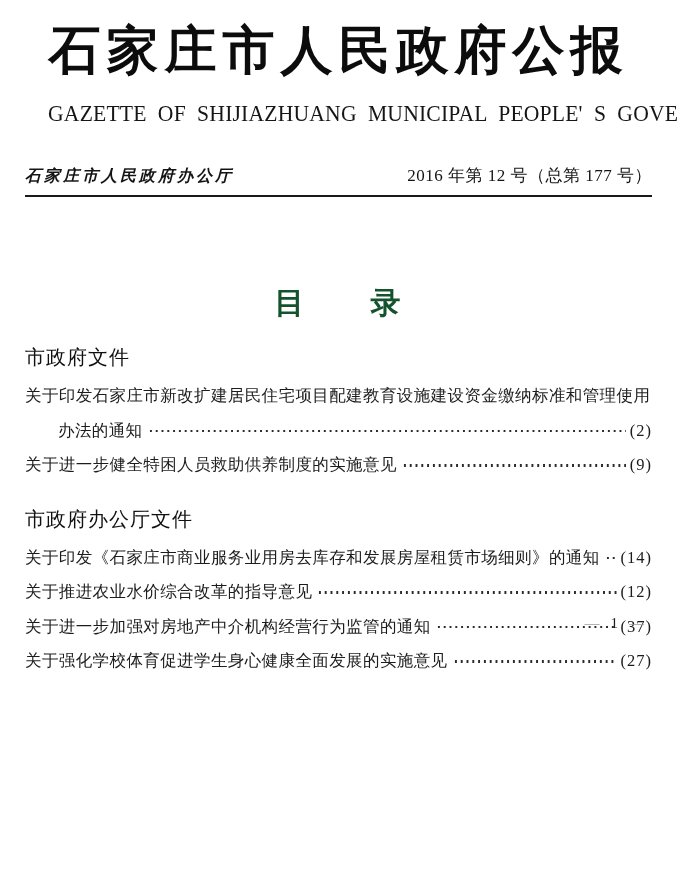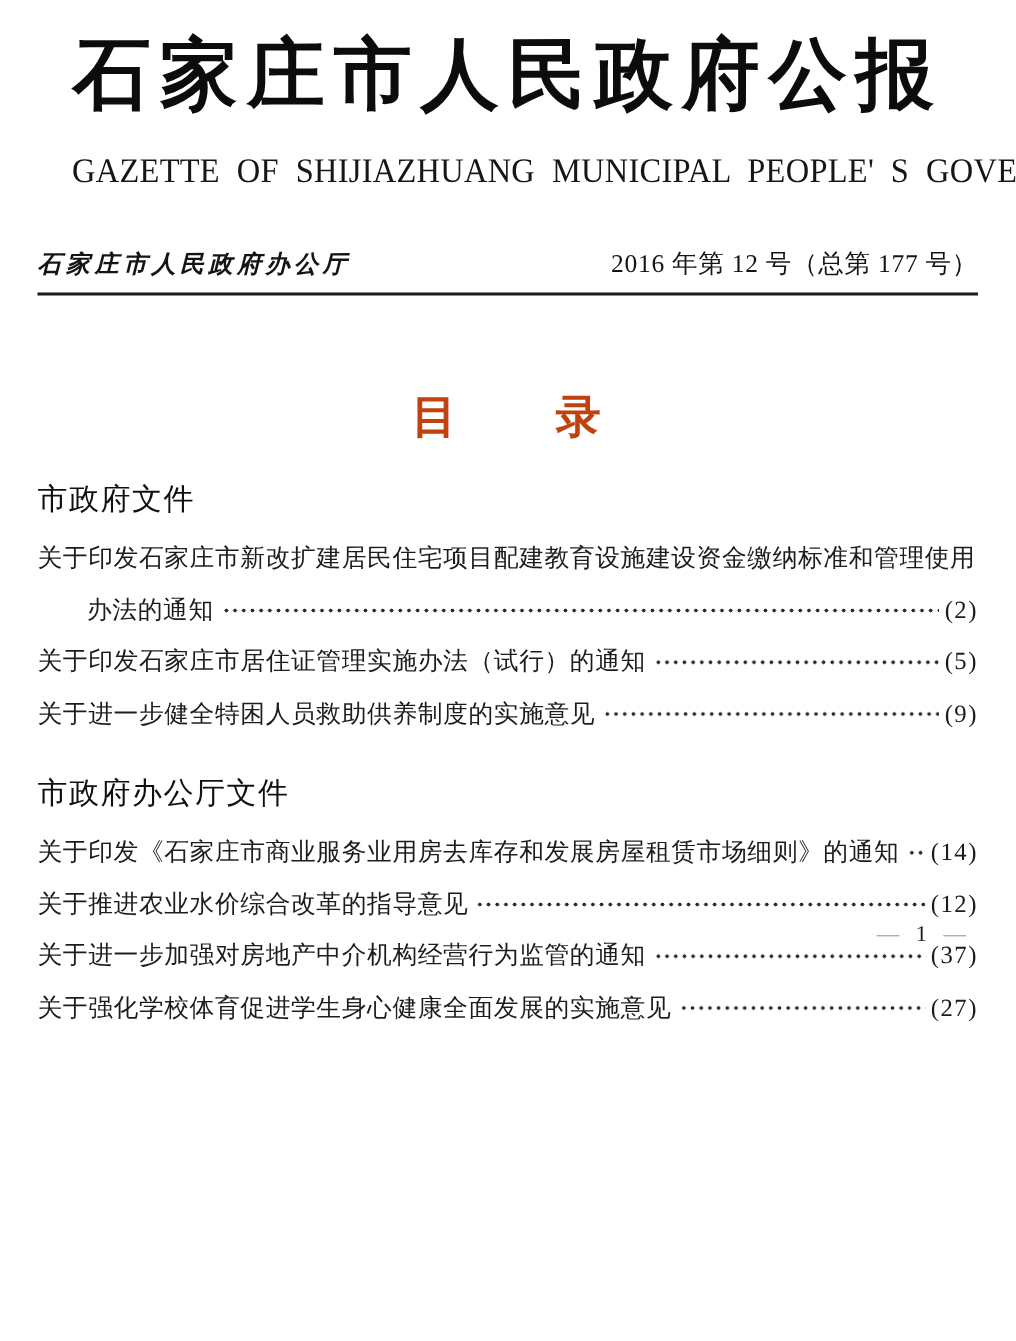--- a/index.html
+++ b/index.html
@@ -66,28 +66,28 @@
     letter-spacing: 3px;
     color: #141414;
   }
   .issue-number {
     font-size: 17px;
     letter-spacing: 0.5px;
     color: #141414;
   }
   
   .toc-heading {
-    margin: 64px 0 0 0;
+    margin: 88px 0 0 0;
     text-align: center;
     font-size: 30px;
     line-height: 36px;
     font-weight: 700;
     letter-spacing: 2px;
     font-family: "Liberation Sans", sans-serif;
-    color: #c2410c;
+    color: #14532d;
   }
   .toc-section-heading {
     margin: 24px 0 10px 0;
     font-size: 20px;
     line-height: 24px;
     font-weight: 400;
     letter-spacing: 1px;
     font-family: "Liberation Sans", sans-serif;
     color: #101010;
   }
@@ -164,25 +164,20 @@
           <span class="entry-text">关于印发石家庄市新改扩建居民住宅项目配建教育设施建设资金缴纳标准和管理使用</span>
 
         </div>
 
         <div class="toc-row indent">
           <span class="entry-text">办法的通知</span>
           <span class="dot-leader"></span>
           <span class="page-num">(2)</span>
         </div>
 
-        <div class="toc-row">
-          <span class="entry-text">关于印发石家庄市居住证管理实施办法（试行）的通知</span>
-          <span class="dot-leader"></span>
-          <span class="page-num">(5)</span>
-        </div>
 
         <div class="toc-row">
           <span class="entry-text">关于进一步健全特困人员救助供养制度的实施意见</span>
           <span class="dot-leader"></span>
           <span class="page-num">(9)</span>
         </div>
 
       </div>
     </section>
 

